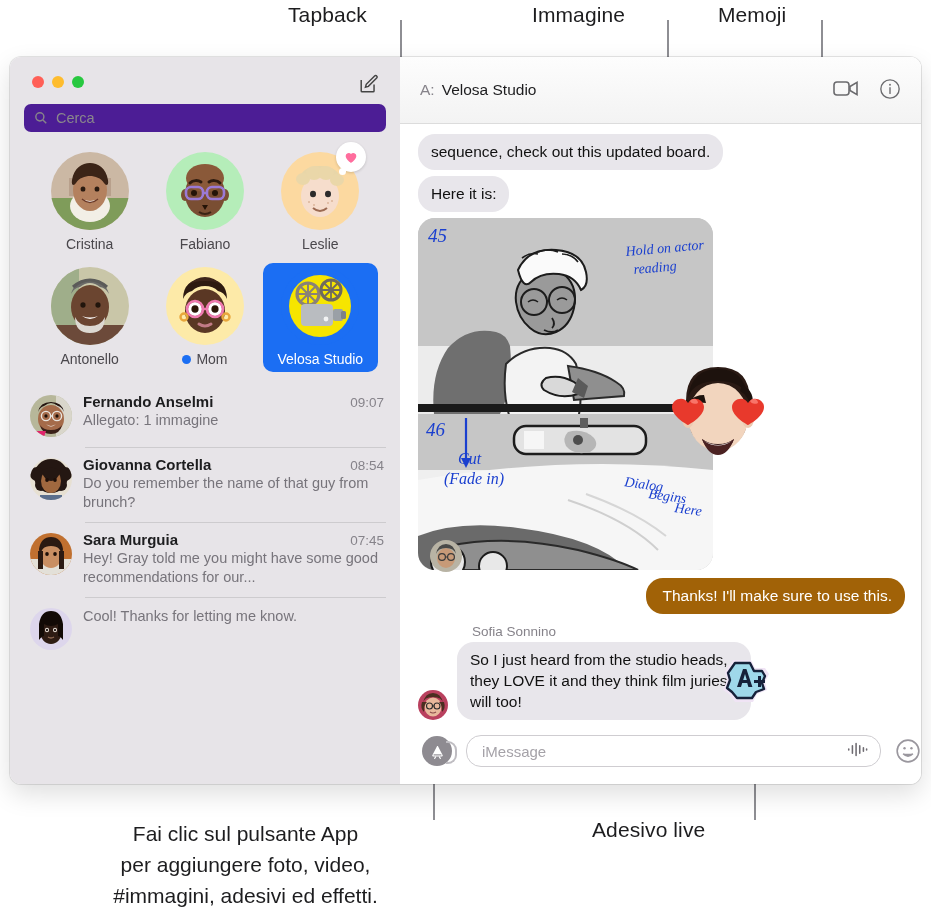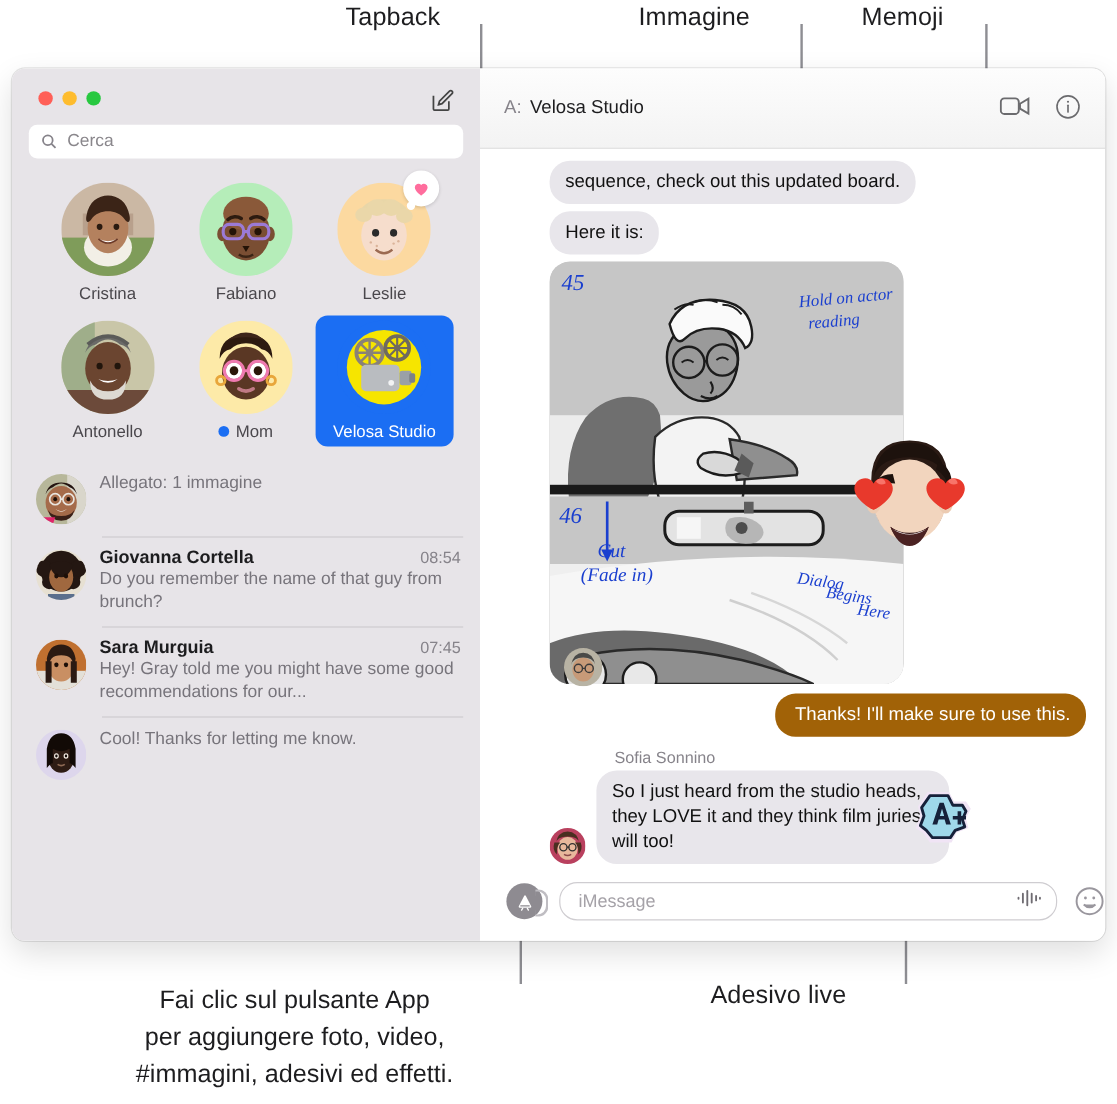--- a/index.html
+++ b/index.html
@@ -58,21 +58,21 @@
   .dot.yellow { background:#febc2e; }
   .dot.green { background:#28c840; }
   .compose-btn {
     position: absolute; right: 20px; top: 16px;
     width: 22px; height: 22px; cursor: pointer;
   }
 
   .search-wrap { padding: 0 14px 0 14px; }
   .search-box {
     height: 28px; border-radius: 7px;
-    background: #ffffff;
+    background: #4c1d95;
     display: flex; align-items: center;
     padding: 0 10px; gap: 8px;
   }
   .search-icon { width: 14px; height: 14px; flex: 0 0 14px; }
   .search-text { color: #8a878c; font-size: 14.5px; }
 
   
   .pinned {
     padding: 16px 22px 4px 22px;
     display: grid;
@@ -129,21 +129,21 @@
     height: 66px; flex: 0 0 66px;
     background: linear-gradient(#fdfdfd, #f3f3f3);
     border-bottom: 1px solid #dcdcdc;
     display: flex; align-items: center; padding: 0 18px 0 20px;
   }
   .to-label { font-size: 15.5px; color: #86838a; margin-right: 7px; }
   .to-value { font-size: 15.5px; color: #1d1d1f; }
   .header-actions { margin-left: auto; display: flex; align-items: center; gap: 22px; }
   .hdr-icon { width: 24px; height: 24px; }
 
-  .thread { flex: 1 1 auto; position: relative; padding: 10px 16px 0 18px; overflow: hidden; margin-left: 40px; }
+  .thread { flex: 1 1 auto; position: relative; padding: 10px 16px 0 18px; overflow: hidden; }
 
   .bubble {
     display: inline-block; max-width: 330px;
     border-radius: 17px; padding: 7px 13px 8px 13px;
     font-size: 15.5px; line-height: 21px;
   }
   .bubble.in { background: #e8e6eb; color: #111; }
   .bubble.out { background: #a16207; color: #fff; padding-left: 16px; }
   .row { display: flex; margin-bottom: 6px; }
   .row.right { justify-content: flex-end; }
@@ -404,20 +404,24 @@
               <circle cx="16" cy="21" r="4.6" fill="none" stroke="#e9e5df" stroke-width="1.4"></circle>
               <circle cx="27" cy="21" r="4.6" fill="none" stroke="#e9e5df" stroke-width="1.4"></circle>
               <path d="M20.6 21h1.8" stroke="#e9e5df" stroke-width="1.4"></path>
               <ellipse cx="16" cy="21" rx="1.6" ry="1.8" fill="#1c0f08"></ellipse>
               <ellipse cx="27" cy="21" rx="1.6" ry="1.8" fill="#1c0f08"></ellipse>
               <path d="M16 29q5 4 10 0 -5 5 -10 0z" fill="#fff"></path>
               <path d="M4 36h12l-2 6H4z" fill="#e0246b"></path>
             </svg>
           </div>
           <div class="convo-body">
+            <div class="convo-top">
+              <span class="convo-name">Fernando Anselmi</span>
+              <span class="convo-time">09:07</span>
+            </div>
             <div class="convo-preview">Allegato:  1 immagine</div>
           </div>
         </div>
 
         <div class="convo">
           <div class="convo-avatar">
             <svg viewBox="0 0 42 42" width="42" height="42">
               <rect width="42" height="42" fill="#e7e0d2"></rect>
               <circle cx="21" cy="18" r="17" fill="#241712"></circle>
               <circle cx="7" cy="16" r="7" fill="#241712"></circle>

